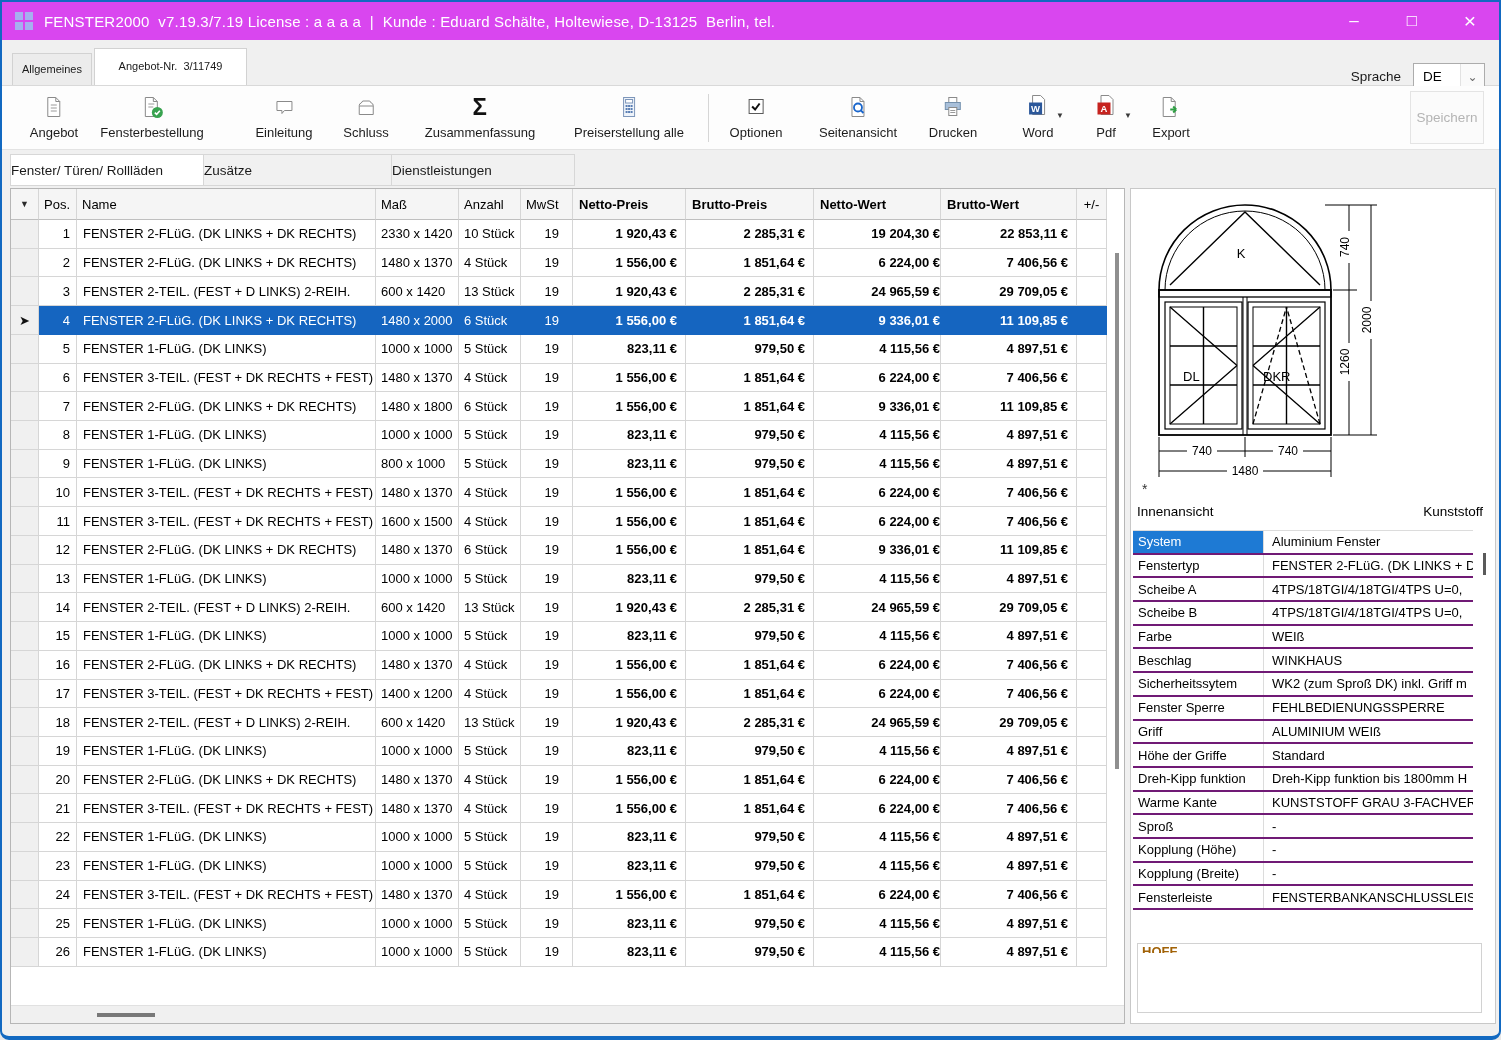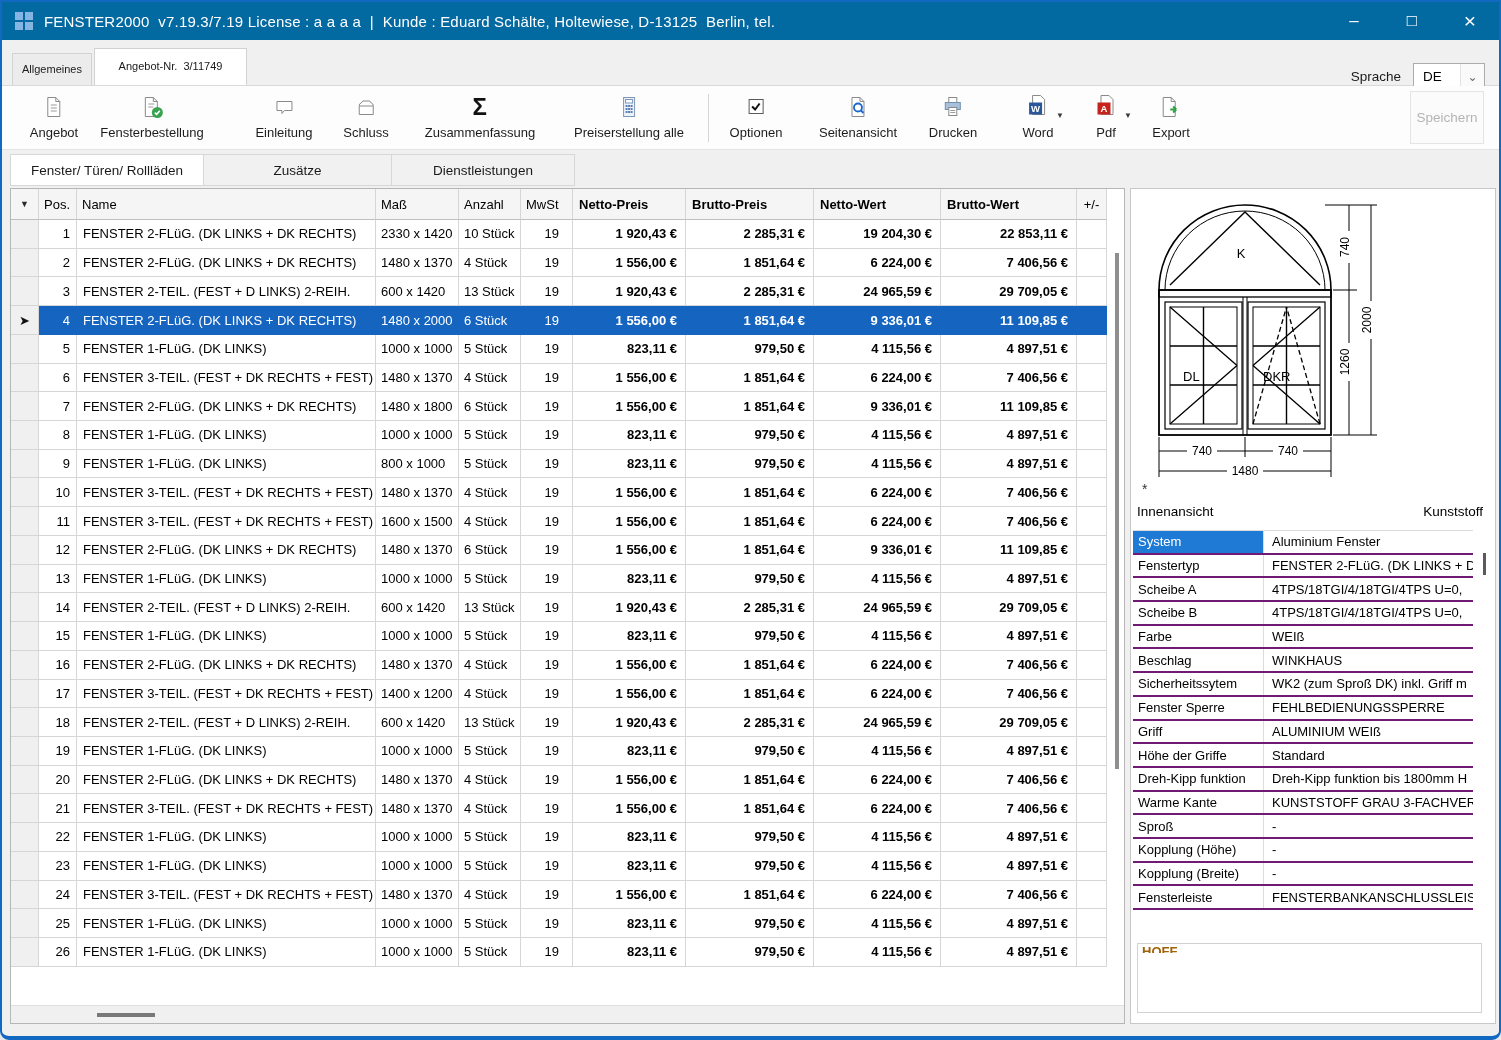--- a/index.html
+++ b/index.html
@@ -11,21 +11,21 @@
   }
   .window {
     position:absolute; inset:0;
     border:2px solid #1269c1; border-bottom:4px solid #1269c1;
     border-radius:0 0 9px 9px;
     background:#f0f0f0; overflow:hidden;
   }
   
   .titlebar {
     position:absolute; left:0; top:0; right:0; height:38px;
-    background:#0369a1; color:#fff; display:flex; align-items:center;
+    background:#d946ef; color:#fff; display:flex; align-items:center;
   }
   .app-icon { width:18px; height:18px; margin-left:13px; display:grid;
     grid-template-columns:8px 8px; grid-template-rows:8px 8px; gap:2px; }
   .app-icon i { background:#9cc3ee; opacity:.85; }
   .title-text { margin-left:11px; font-size:15px; letter-spacing:.2px; white-space:pre; }
   .win-controls { margin-left:auto; display:flex; height:100%; }
   .win-controls .wc { width:58px; height:100%; display:flex; align-items:center; justify-content:center;
     font-size:17px; font-weight:300; color:#fff; }
   .wc.close { font-size:21px; }
   
@@ -48,42 +48,42 @@
     display:flex; flex-direction:column; align-items:center; gap:5px; cursor:default; }
   .tbtn .iconwrap { position:relative; height:26px; display:flex; align-items:center; }
   .tbtn .lbl { font-size:13px; color:#1c1c1c; white-space:nowrap; }
   .tbtn .dd { position:absolute; right:-14px; bottom:0; font-size:8px; color:#3a3a3a; }
   .tsep { position:absolute; top:8px; width:1px; height:48px; background:#d6d6d6; }
   .savebtn { position:absolute; right:15px; top:5px; width:74px; height:53px;
     background:#fbfbfb; border:1px solid #e4e4e4; color:#b4b4b4; font-size:13.5px;
     display:flex; align-items:center; justify-content:center; }
   
   .subtabs { position:absolute; top:152px; left:8px; display:flex; }
-  .stab { height:32px; line-height:31px; text-align:center; font-size:13.5px; color:#1a1a1a;
+  .stab { height:32px; line-height:31px; text-align:left; font-size:13.5px; color:#1a1a1a;
     background:#f1f1f1; border:1px solid #d7d7d7; border-left:none; }
   .stab:first-child { border-left:1px solid #d7d7d7; background:#fff; width:194px; }
   .stab:nth-child(2) { width:188px; }
   .stab:nth-child(3) { width:183px; }
   
   .gridpanel { position:absolute; left:8px; top:186px; width:1115px; height:836px;
     background:#fff; border:1px solid #b6b6b6; }
   .grow { display:flex; height:28.72px; }
   .grow.head { height:31px; }
   .gcell { border-right:1px solid #d6d6d6; border-bottom:1px solid #d6d6d6;
     font-size:13px; color:#000; display:flex; align-items:center; overflow:hidden; white-space:nowrap; }
   .head .gcell { background:#f5f5f5; border-bottom:1px solid #bfbfbf; }
   .c-sel  { width:28px;  background:#f0f0f0; justify-content:center; }
   .c-pos  { width:38px;  justify-content:flex-end; padding-right:6px; }
   .c-name { width:299px; padding-left:6px; }
   .c-mass { width:83px;  padding-left:5px; }
   .c-qty  { width:62px;  padding-left:5px; }
   .c-vat  { width:52px;  justify-content:flex-end; padding-right:13px; }
   .c-np   { width:113px; justify-content:flex-end; padding-right:8px; font-weight:bold; }
   .c-bp   { width:128px; justify-content:flex-end; padding-right:8px; font-weight:bold; }
-  .c-nw   { width:127px; justify-content:flex-end; padding-right:8px; font-weight:bold; }
+  .c-nw   { width:127px; justify-content:flex-end; font-weight:bold; }
   .c-bw   { width:136px; justify-content:flex-end; padding-right:8px; font-weight:bold; }
   .c-pm   { width:30px;  justify-content:center; }
   .head .gcell { font-weight:normal; }
   .head .c-np, .head .c-bp, .head .c-nw, .head .c-bw
     { font-weight:bold; justify-content:flex-start; padding-left:6px; }
   .head .c-name, .head .c-mass, .head .c-qty, .head .c-vat, .head .c-pos
     { justify-content:flex-start; padding-left:5px; }
   .head .c-pos { padding-left:5px; }
   .filter-tri { font-size:9px; color:#2a2a2a; }
   .grow.selected .gcell:not(.c-sel) { background:#1565c0; color:#fff; border-color:#1565c0; }

